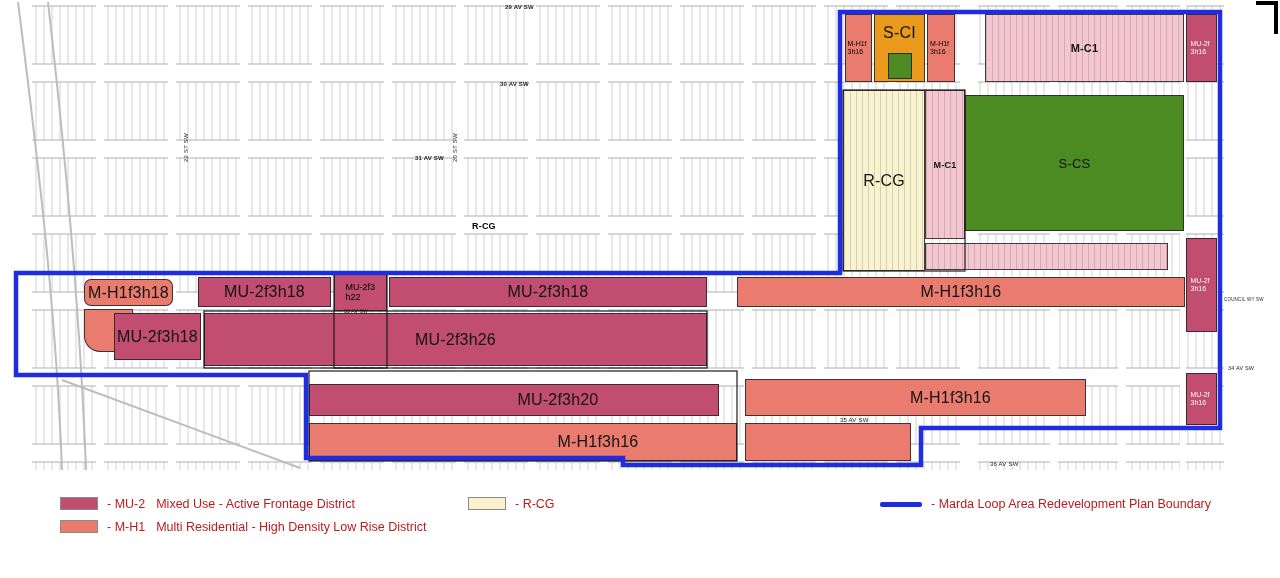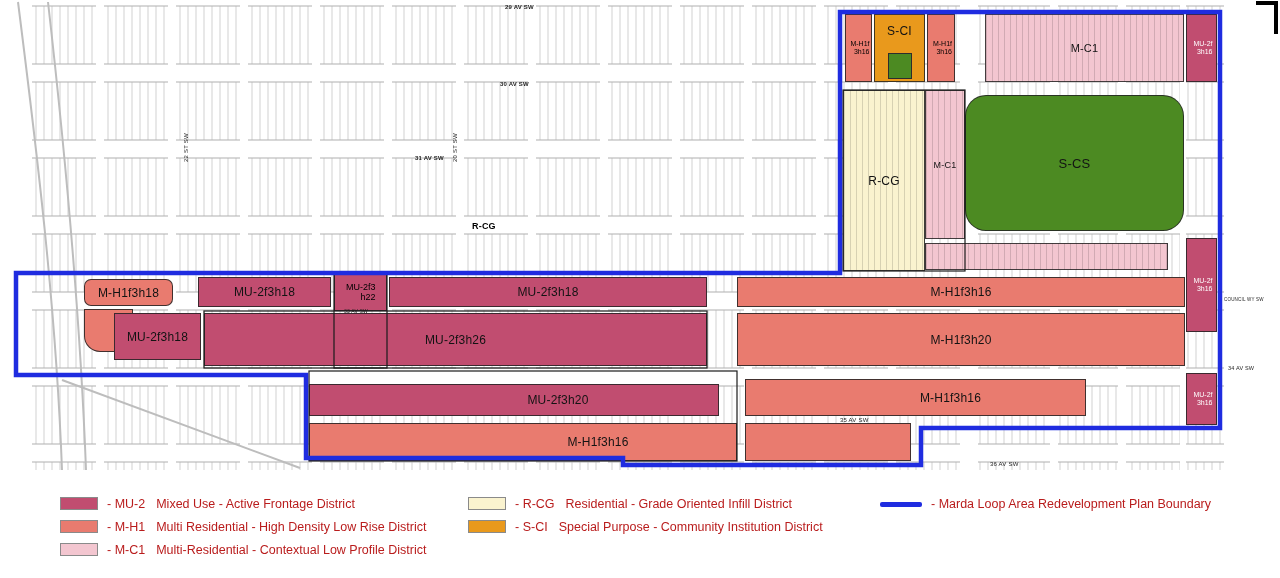--- a/index.html
+++ b/index.html
@@ -24,35 +24,35 @@
   .zone {
     position: absolute;
     z-index: 1;
     border: 1px solid rgba(35,35,35,0.85);
     display: flex;
     align-items: center;
     justify-content: center;
   }
   .mu2 { background-color: var(--mu2); }
   .mh1 { background-color: var(--mh1); }
-  .mc1 { background-color: var(--mc1); }
+  .mc1 { background-color: var(--mc1); font-weight: bold; }
   .rcg { background-color: var(--rcg); }
   .scs { background-color: var(--scs); }
   .sci { background-color: var(--sci); }
   .hatch {
     background-image: repeating-linear-gradient(90deg,
       rgba(0,0,0,0.14) 0 1px, transparent 1px 6px);
   }
-  .zlabel { font-size: 12px; color: #131313; letter-spacing: 0.2px; white-space: nowrap; }
+  .zlabel { font-size: 16px; color: #131313; letter-spacing: 0.2px; white-space: nowrap; }
   .stack {
     width: 22px;
     font-size: 7px;
     line-height: 1.15;
     word-break: break-all;
-    text-align: right;
+    text-align: left;
     white-space: normal;
   }
   .white { color: #ffffff; }
   .parcel {
     position: absolute;
     background: var(--scs);
     border: 1px solid #2d2d2d;
   }
   .corner-shape { border-radius: 0 0 0 16px; }
 
@@ -164,21 +164,21 @@
   <div class="zone mu2" style="left:1186px;top:14px;width:31px;height:68px;">
     <span class="stack white">MU-2f3h16</span>
   </div>
 
   <div class="zone rcg hatch" style="left:843px;top:90px;width:82px;height:181px;">
     <span class="zlabel">R-CG</span>
   </div>
   <div class="zone mc1 hatch" style="left:925px;top:90px;width:40px;height:149px;">
     <span class="zlabel" style="font-size:9px;">M-C1</span>
   </div>
-  <div class="zone scs" style="left:965px;top:95px;width:219px;height:136px;border-radius:21px;">
+  <div class="zone scs" style="left:965px;top:95px;width:219px;height:136px;">
     <span class="zlabel" style="font-size:13px;">S-CS</span>
   </div>
   <div class="zone mc1 hatch" style="left:925px;top:243px;width:243px;height:27px;"></div>
   <div class="zone mu2" style="left:1186px;top:238px;width:31px;height:94px;">
     <span class="stack white">MU-2f3h16</span>
   </div>
   <div class="zone mu2" style="left:1186px;top:373px;width:31px;height:52px;">
     <span class="stack white">MU-2f3h16</span>
   </div>
 
@@ -197,23 +197,20 @@
   <div class="zone mh1" style="left:737px;top:277px;width:448px;height:30px;">
     <span class="zlabel">M-H1f3h16</span>
   </div>
 
   <div class="zone mh1 corner-shape" style="left:84px;top:309px;width:49px;height:43px;"></div>
   <div class="zone mu2" style="left:114px;top:313px;width:87px;height:47px;">
     <span class="zlabel">MU-2f3h18</span>
   </div>
   <div class="zone mu2" style="left:204px;top:313px;width:503px;height:53px;">
     <span class="zlabel">MU-2f3h26</span>
-  </div>
-  <div class="zone mh1" style="left:737px;top:313px;width:448px;height:53px;">
-    <span class="zlabel">M-H1f3h20</span>
   </div>
 
   <div class="zone mu2" style="left:309px;top:384px;width:410px;height:32px;padding-left:88px;">
     <span class="zlabel">MU-2f3h20</span>
   </div>
   <div class="zone mh1" style="left:745px;top:379px;width:341px;height:37px;padding-left:70px;">
     <span class="zlabel">M-H1f3h16</span>
   </div>
   <div class="zone mh1" style="left:309px;top:423px;width:428px;height:38px;padding-left:150px;">
     <span class="zlabel">M-H1f3h16</span>
@@ -249,36 +246,25 @@
     <div class="legend-row">
       <span class="swatch sw-mu2"></span>
       <span class="legend-code">- MU-2</span>
       <span class="legend-label">Mixed Use - Active Frontage District</span>
     </div>
     <div class="legend-row">
       <span class="swatch sw-mh1"></span>
       <span class="legend-code">- M-H1</span>
       <span class="legend-label">Multi Residential - High Density Low Rise District</span>
     </div>
-    <div class="legend-row">
-      <span class="swatch sw-mc1"></span>
-      <span class="legend-code">- M-C1</span>
-      <span class="legend-label">Multi-Residential - Contextual Low Profile District</span>
-    </div>
   </div>
   <div class="legend-col col2">
     <div class="legend-row">
       <span class="swatch sw-rcg"></span>
       <span class="legend-code">- R-CG</span>
-      <span class="legend-label">Residential - Grade Oriented Infill District</span>
-    </div>
-    <div class="legend-row">
-      <span class="swatch sw-sci"></span>
-      <span class="legend-code">- S-CI</span>
-      <span class="legend-label">Special Purpose - Community Institution District</span>
     </div>
   </div>
   <div class="legend-col col3">
     <div class="legend-row">
       <span class="swatch sw-line"></span>
       <span class="legend-label">- Marda Loop Area Redevelopment Plan Boundary</span>
     </div>
   </div>
 </div>
 

